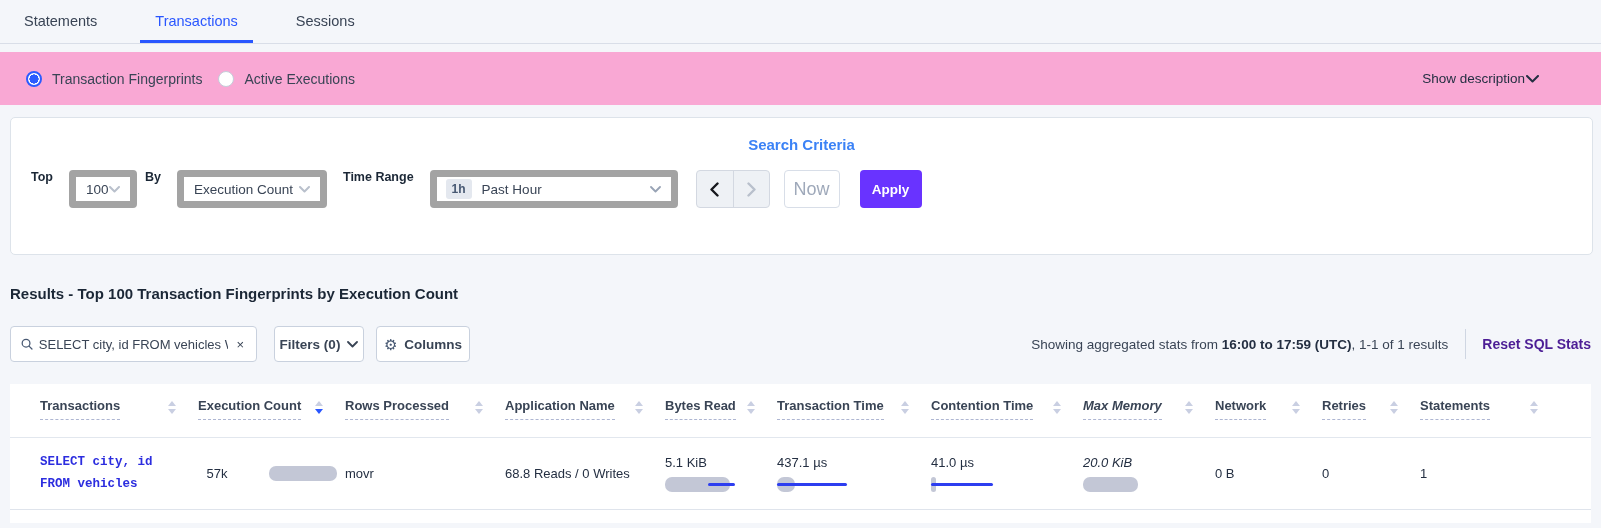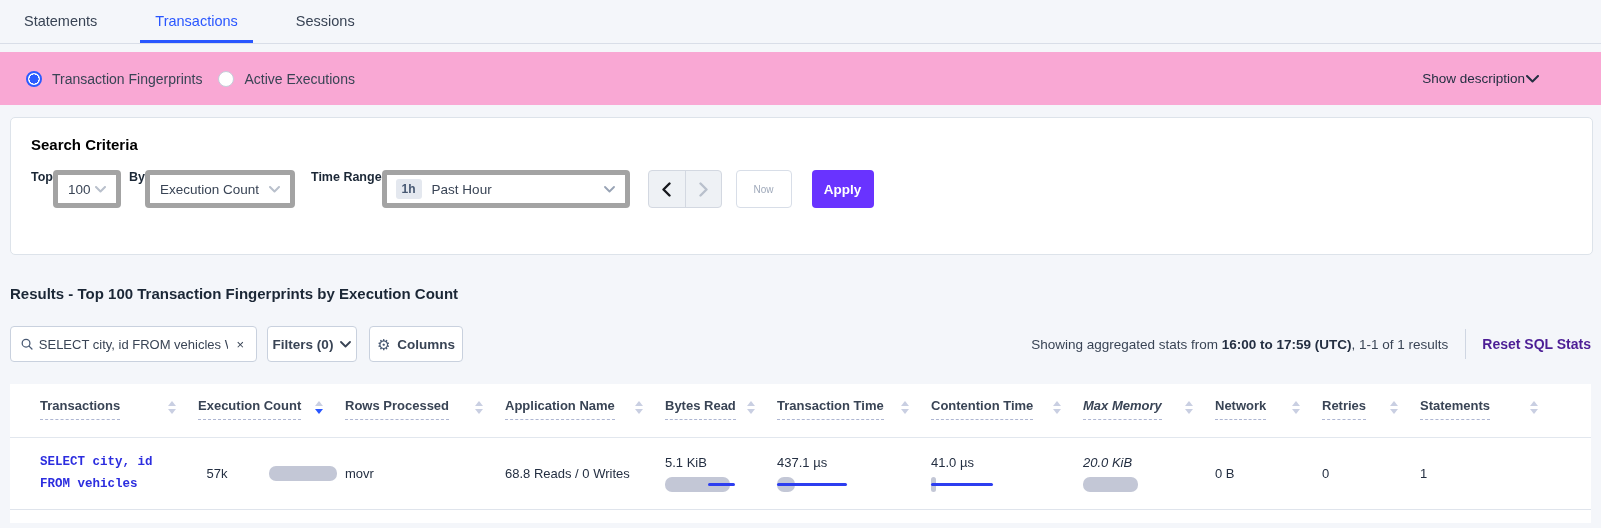--- a/index.html
+++ b/index.html
@@ -14,44 +14,44 @@
   .toggle-row { background:#f9a8d4; height:53px; margin-top:8px; display:flex; align-items:center; padding:0 62px 0 26px; }
   .radio-group { display:flex; align-items:center; margin-right:16px; cursor:pointer; }
   .radio { width:16px; height:16px; border-radius:50%; margin-right:10px; flex:0 0 auto; }
   .radio.selected { border:2px solid #2b5bff; background:radial-gradient(circle, #2b5bff 0 4.5px, #ffffff 4.6px); }
   .radio.unselected { border:1px solid #c4ccd9; background:#fff; }
   .radio-label { font-size:14px; color:#394455; }
   .show-desc { margin-left:auto; display:flex; align-items:center; gap:1px; font-size:13.5px; color:#242f42; cursor:pointer; }
 
   
   .criteria-card { background:#fff; border:1px solid #dde3ea; border-radius:5px; margin:12px 8px 0 10px; height:138px; padding:18px 20px 0 20px; }
-  .criteria-title { font-size:15px; font-weight:bold; color:#000000; }
+  .criteria-title { font-size:15px; font-weight:bold; color:#3b82f6;text-align:center; }
   .criteria-controls { display:flex; align-items:flex-end; margin-top:17px; }
   .field { display:flex; flex-direction:row; }
   .field-label { font-size:12.5px; font-weight:bold; color:#1b2736; margin-bottom:7px; }
-  .select { height:38px; background:#fff; border:5px solid #a3a3a3; border-radius:4px; display:flex; align-items:center; padding:0 10px; font-size:13.5px; color:#394455; cursor:pointer; }
+  .select { height:38px; background:#fff; border:7px solid #a3a3a3; border-radius:4px; display:flex; align-items:center; padding:0 10px; font-size:13.5px; color:#394455; cursor:pointer;margin-left:16px; }
   .select .chev { margin-left:auto; }
   .sel-top { width:68px; margin-right:8px; }
   .sel-by { width:150px; margin-right:16px; }
   .sel-time { width:248px; padding-left:9px; }
   .time-badge { background:#e4e8ef; color:#475872; font-weight:bold; font-size:12px; border-radius:3px; padding:3px 6px; margin-right:10px; }
   .arrow-group { display:flex; height:38px; border:1px solid #d3d8e1; border-radius:4px; background:#eef1f5; overflow:hidden; margin-left:18px; }
   .arrow-btn { width:36px; display:flex; align-items:center; justify-content:center; cursor:pointer; }
   .arrow-btn + .arrow-btn { border-left:1px solid #d3d8e1; }
-  .btn-now { height:38px; width:56px; margin-left:14px; background:#fff; border:1px solid #d8dee8; border-radius:4px; font-size:10px; color:#9fa9ba; display:flex; align-items:center; justify-content:center; cursor:default; }
+  .btn-now { height:38px; width:56px; margin-left:14px; background:#fff; border:1px solid #d8dee8; border-radius:4px; font-size:18px; color:#9fa9ba; display:flex; align-items:center; justify-content:center; cursor:default; }
   .btn-apply { height:38px; width:62px; margin-left:20px; background:#6933ff; border:none; border-radius:4px; color:#fff; font-weight:bold; font-size:13.5px; display:flex; align-items:center; justify-content:center; cursor:pointer; }
 
   
   .results-heading { margin:30px 0 0 10px; font-size:15px; font-weight:bold; color:#1b2736; }
   .results-toolbar { display:flex; align-items:center; margin:24px 10px 0 10px; height:36px; }
   .search-box { width:247px; height:36px; background:#fff; border:1px solid #c9d1de; border-radius:4px; display:flex; align-items:center; padding:0 10px; }
   .search-box input { border:none; outline:none; font-size:13px; color:#394455; width:100%; margin:0 6px; font-family:"Liberation Sans", sans-serif; background:transparent; }
   .clear-x { font-size:13px; color:#394455; cursor:pointer; padding:0 2px; }
   .btn-white { height:36px; background:#fff; border:1px solid #c9d1de; border-radius:4px; display:flex; align-items:center; justify-content:center; font-size:13.5px; font-weight:bold; color:#394455; cursor:pointer; }
-  .btn-filters { width:90px; margin-left:10px; gap:7px; }
+  .btn-filters { width:90px; margin-left:17px; gap:7px; }
   .btn-columns { width:94px; margin-left:12px; gap:7px; }
   .gear { font-size:15px; font-weight:normal; color:#475872; line-height:1; }
   .stats-area { margin-left:auto; display:flex; align-items:center; }
   .stats-text { font-size:13.5px; color:#394455; }
   .stats-text b { color:#242f42; }
   .v-divider { width:1px; height:30px; background:#cfd6e2; margin:0 16px 0 17px; }
   .reset-link { font-size:14px; font-weight:bold; color:#4c1d95; cursor:pointer; white-space:nowrap; }
 
   
   .table-card { background:#fff; margin:22px 10px 0 10px; height:139px; }

